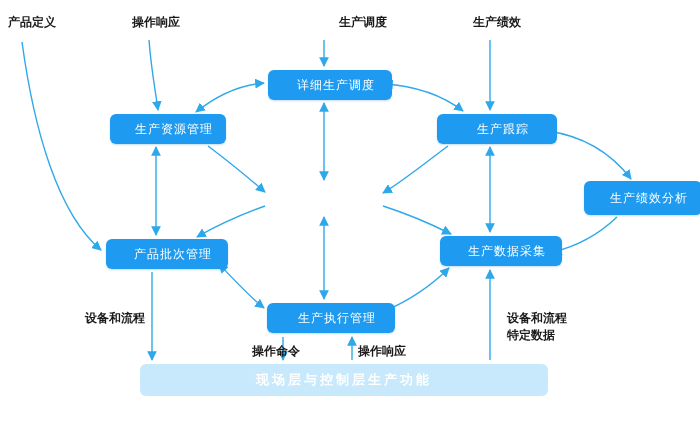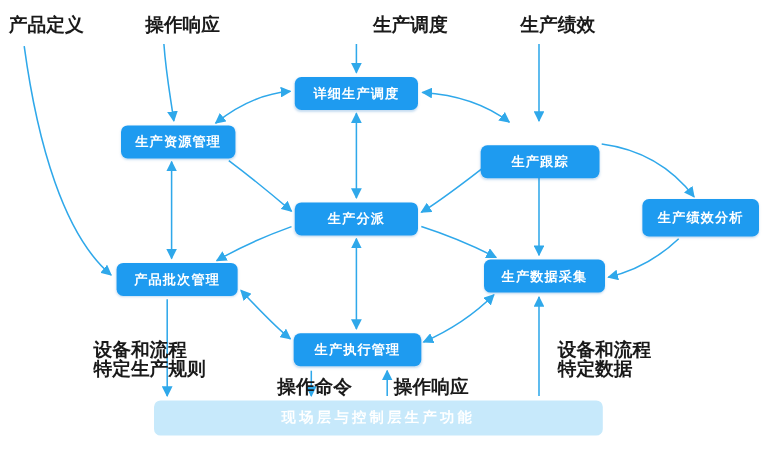--- a/index.html
+++ b/index.html
@@ -15,25 +15,26 @@
   .canvas{
     position:relative;width:700px;height:421px;background:var(--canvas-bg);
     font-family:"Liberation Sans",sans-serif;overflow:hidden;
   }
   svg.edges{position:absolute;left:0;top:0;width:700px;height:421px;}
   .edge{fill:none;stroke:var(--arrow);stroke-width:1.4px;}
   .ah{fill:var(--arrow);}
   .node{
     position:absolute;background:var(--node-bg);color:var(--node-text);
     border-radius:6px;display:flex;align-items:center;justify-content:center;
-    font-weight:bold;font-size:12px;letter-spacing:1px;
+    font-weight:normal;font-size:12px;letter-spacing:1px;
     box-shadow:0 1px 2px rgba(30,120,200,0.25);
+    padding-left:12px;
   }
   .top-label,.side-label{
-    position:absolute;font-weight:bold;font-size:17px;color:var(--label-text);
+    position:absolute;font-weight:bold;font-size:12px;color:var(--label-text);
     line-height:17px;white-space:nowrap;
   }
   .bar{
     position:absolute;left:140px;top:364px;width:408px;height:32px;
     background:var(--bar-bg);border-radius:6px;
     display:flex;align-items:center;justify-content:center;
     color:var(--bar-text);font-weight:bold;font-size:13px;letter-spacing:3px;
   }
 </style>
 </head>
@@ -78,30 +79,28 @@
     <path class="edge" d="M 152 272 L 152 360" marker-end="url(#ah)"></path>
   </svg>
 
   <div class="top-label" style="left:8px;top:14px;">产品定义</div>
   <div class="top-label" style="left:132px;top:14px;">操作响应</div>
   <div class="top-label" style="left:303px;top:14px;margin-left:36px;">生产调度</div>
   <div class="top-label" style="left:473px;top:14px;">生产绩效</div>
 
   <div class="node" style="left:268px;top:70px;width:112px;height:30px;">详细生产调度</div>
   <div class="node" style="left:110px;top:114px;width:104px;height:30px;">生产资源管理</div>
-  <div class="node" style="left:437px;top:132px;width:108px;height:30px;">生产跟踪</div>
-  <div class="node" style="left:268px;top:184px;width:112px;height:30px;">生产分派</div>
+  <div class="node" style="left:437px;top:114px;width:108px;height:30px;">生产跟踪</div>
   <div class="node" style="left:584px;top:181px;width:106px;height:34px;">生产绩效分析</div>
   <div class="node" style="left:106px;top:239px;width:110px;height:30px;">产品批次管理</div>
   <div class="node" style="left:267px;top:303px;width:116px;height:30px;">生产执行管理</div>
   <div class="node" style="left:440px;top:236px;width:110px;height:30px;">生产数据采集</div>
 
   <div class="side-label" style="left:85px;top:310px;">
     <span style="display:block;">设备和流程</span>
-    <span style="display:block;">特定生产规则</span>
   </div>
   <div class="side-label" style="left:252px;top:343px;">操作命令</div>
   <div class="side-label" style="left:358px;top:343px;">操作响应</div>
   <div class="side-label" style="left:507px;top:310px;">
     <span style="display:block;">设备和流程</span>
     <span style="display:block;">特定数据</span>
   </div>
 
   <div class="bar">现场层与控制层生产功能</div>
 

